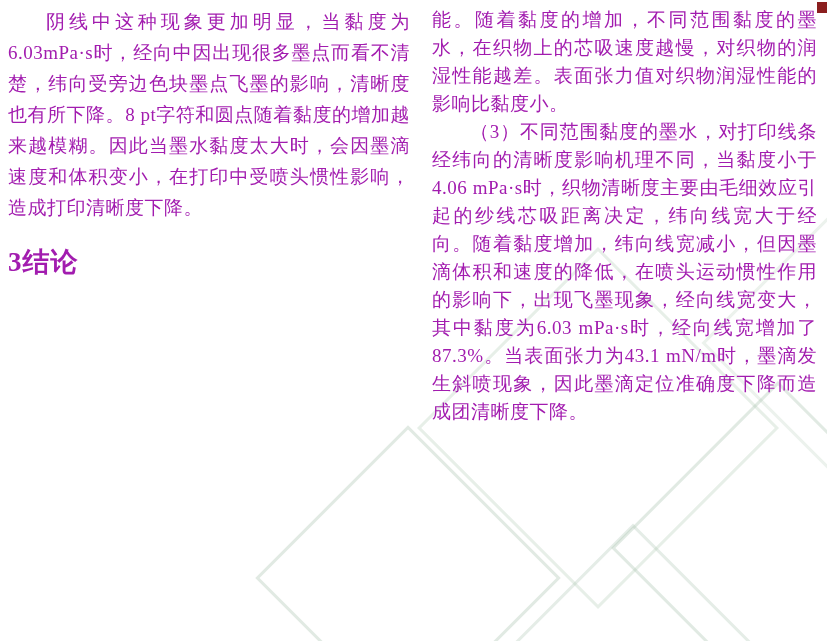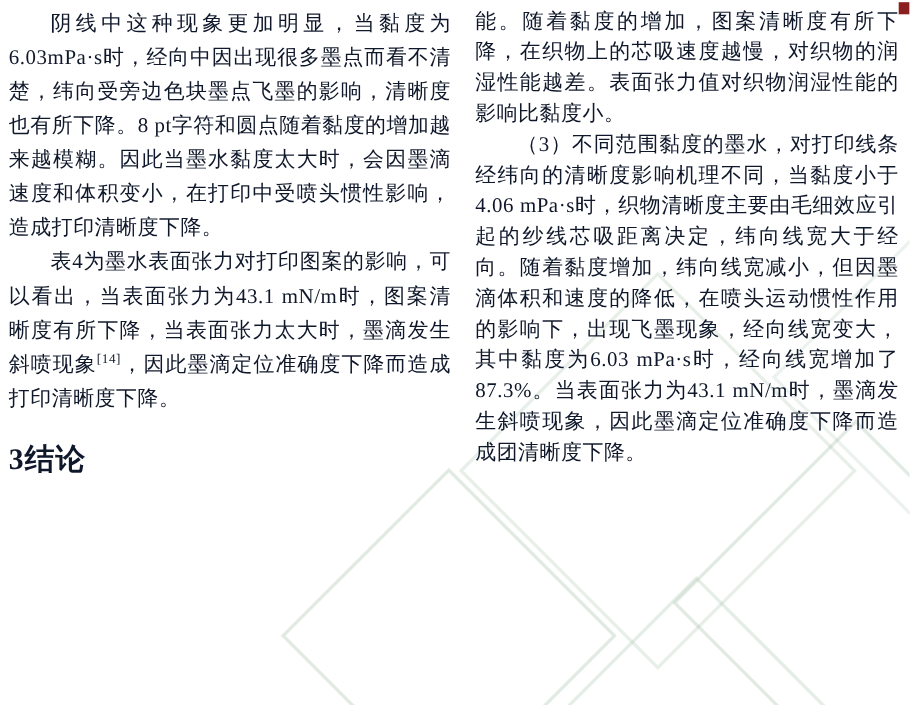--- a/index.html
+++ b/index.html
@@ -7,21 +7,21 @@
     padding: 0;
     background: #ffffff;
   }
   .page {
     position: relative;
     width: 827px;
     height: 641px;
     background: #ffffff;
     overflow: hidden;
     font-family: "Liberation Serif", "DejaVu Serif", serif;
-    color: #0f172a;
+    color: #a21caf;
   }
   
   .watermark {
     position: absolute;
     inset: 0;
     z-index: 0;
     pointer-events: none;
   }
   .wm-diamond {
     position: absolute;
@@ -93,27 +93,26 @@
     <div class="wm-diamond wm-d2"></div>
     <div class="wm-diamond wm-d3"></div>
     <div class="wm-diamond wm-d4"></div>
     <div class="wm-diamond wm-d5"></div>
   </div>
 
   <div class="columns">
 
     <div class="col col-left">
       <p class="para">阴线中这种现象更加明显，当黏度为6.03mPa·s时，经向中因出现很多墨点而看不清楚，纬向受旁边色块墨点飞墨的影响，清晰度也有所下降。8 pt字符和圆点随着黏度的增加越来越模糊。因此当墨水黏度太大时，会因墨滴速度和体积变小，在打印中受喷头惯性影响，造成打印清晰度下降。</p>
-      <p class="para"><span>表4为墨水表面张力对打印图案的影响，可以看出，当表面张力为43.1 mN/m时，图案清晰度有所下降，当表面张力太大时，墨滴发生斜喷现象</span><sup class="cite">[14]</sup><span>，因此墨滴定位准确度下降而造成打印清晰度下降。</span></p>
       <h2 class="heading">3结论</h2>
 
     </div>
 
     <div class="col col-right">
-      <p class="para no-indent">能。随着黏度的增加，图案清晰度有所下降，在织物上的芯吸速度越慢，对织物的润湿性能越差。表面张力值对织物润湿性能的影响比黏度小。</p>
+      <p class="para no-indent">能。随着黏度的增加，不同范围黏度的墨水，在织物上的芯吸速度越慢，对织物的润湿性能越差。表面张力值对织物润湿性能的影响比黏度小。</p>
       <p class="para">（3）不同范围黏度的墨水，对打印线条经纬向的清晰度影响机理不同，当黏度小于4.06 mPa·s时，织物清晰度主要由毛细效应引起的纱线芯吸距离决定，纬向线宽大于经向。随着黏度增加，纬向线宽减小，但因墨滴体积和速度的降低，在喷头运动惯性作用的影响下，出现飞墨现象，经向线宽变大，其中黏度为6.03 mPa·s时，经向线宽增加了87.3%。当表面张力为43.1 mN/m时，墨滴发生斜喷现象，因此墨滴定位准确度下降而造成团清晰度下降。</p>
     </div>
 
   </div>
 
   <div class="red-mark"></div>
 
 </div>
 
 </body></html>

